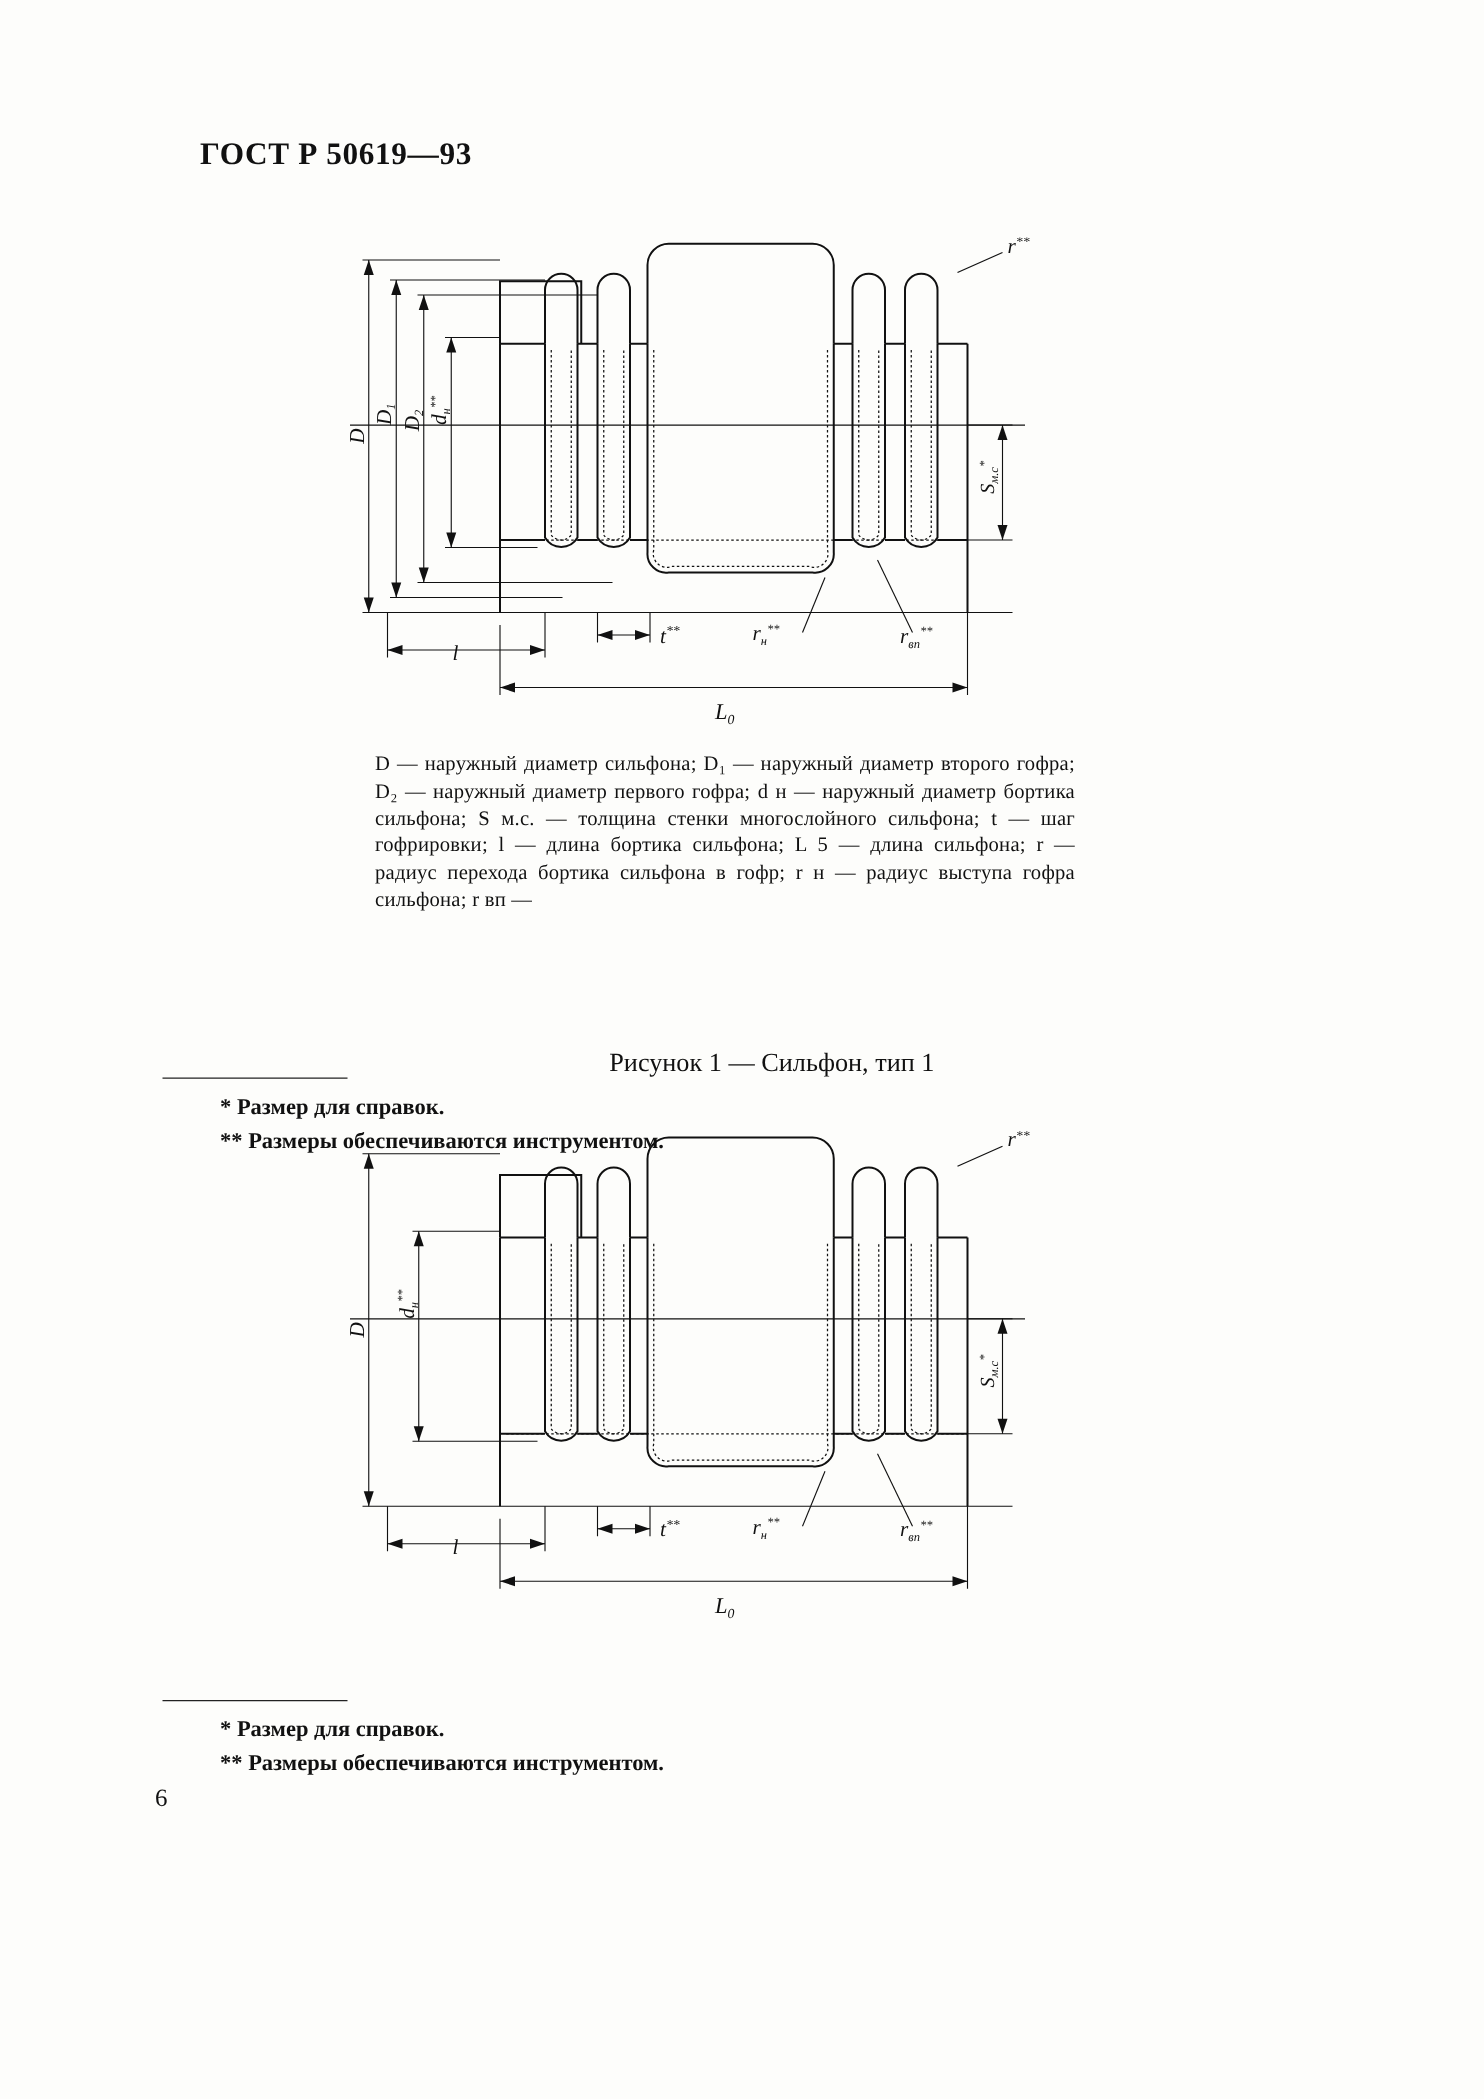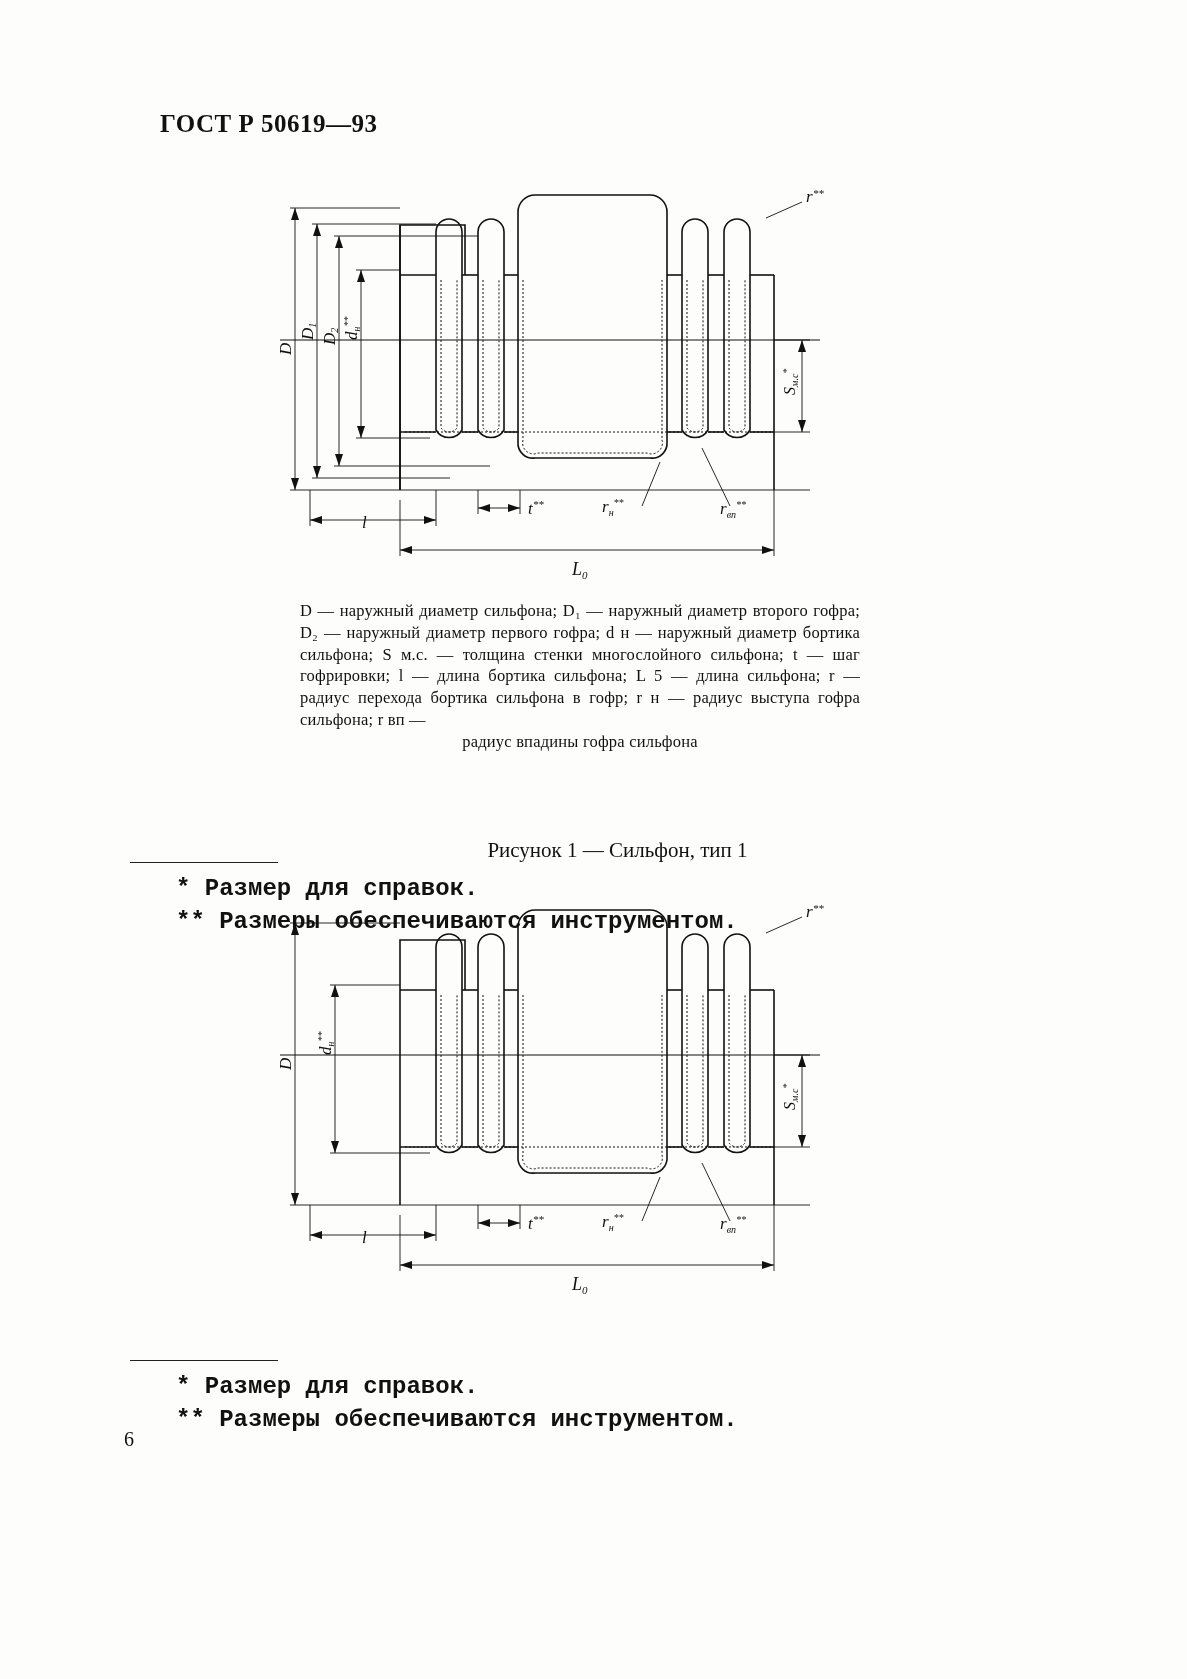--- a/index.html
+++ b/index.html
@@ -69,22 +69,22 @@
     font-family: "Liberation Serif", serif;
     font-size: 21px;
   }
   #caption-1 { left: 0; top: 838px; padding-left: 24px; }
   #caption-2 { left: 0; top: 1337px; }
 
   .footnote-block {
     position: absolute;
     left: 130px;
     width: 700px;
-    font-family: Liberation Mono, monospace;
-    font-size: 24px;
+    font-family: Liberation Serif, serif;
+    font-size: 18px;
     font-weight: bold;
   }
   #footnotes-1 { top: 862px; }
   #footnotes-2 { top: 1360px; }
   .footnote-rule {
     width: 148px;
     height: 0;
     border-top: 1.6px solid #222;
     margin-bottom: 12px;
   }
@@ -223,21 +223,20 @@
       <text x="112" y="338" font-size="17" font-style="italic">l</text>
       <text x="322" y="385" font-size="18" font-style="italic">L<tspan font-size="11" dy="4">0</tspan></text>
       <text x="352" y="322" font-size="17" font-style="italic">r<tspan font-size="10" dy="4">н</tspan><tspan font-size="10" dy="-10">**</tspan></text>
       <text x="470" y="324" font-size="17" font-style="italic">r<tspan font-size="10" dy="4">вп</tspan><tspan font-size="10" dy="-10">**</tspan></text>
     </svg>
   </div>
 
   <div class="legend">
     <span>D — наружный диаметр сильфона; D₁ — наружный диаметр второго гофра; D₂ — наружный диаметр первого гофра; d н — наружный диаметр бортика сильфона;</span>
     <span>S м.с. — толщина стенки многослойного сильфона; t — шаг гофрировки; l — длина бортика сильфона; L 5 — длина сильфона; r — радиус перехода бортика сильфона в гофр; r н — радиус выступа гофра сильфона; r вп —</span>
-    <span class="center">радиус впадины гофра сильфона</span>
   </div>
 
   <div class="caption" id="caption-1">Рисунок 1 — Сильфон, тип 1</div>
 
   <div class="footnote-block" id="footnotes-1">
     <div class="footnote-rule"></div>
     <div class="footnote-line">* Размер для справок.</div>
     <div class="footnote-line">** Размеры обеспечиваются инструментом.</div>
   </div>
 

